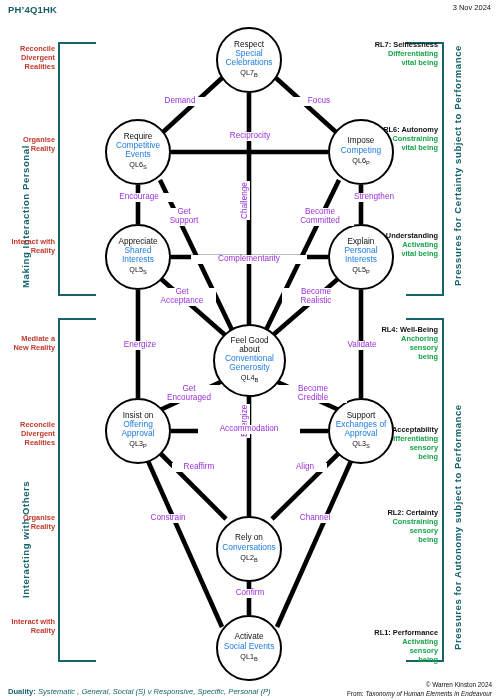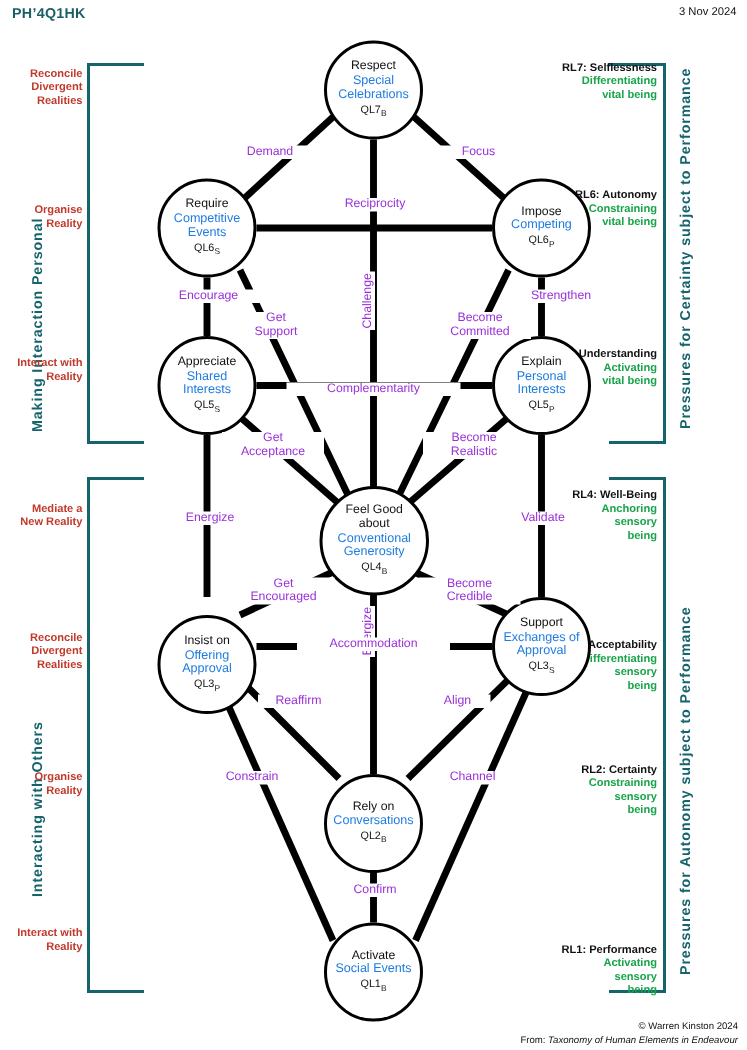--- a/index.html
+++ b/index.html
@@ -303,21 +303,21 @@
     <div class="n-mid">Personal<br>Interests</div>
     <div class="n-code"><span>QL5</span><sub>P</sub></div>
   </div>
 
   <div class="node" style="left:213px; top:324px; width:73px; height:73px;">
     <div class="n-top">Feel Good<br>about</div>
     <div class="n-mid">Conventional<br>Generosity</div>
     <div class="n-code"><span>QL4</span><sub>B</sub></div>
   </div>
 
-  <div class="node" style="left:105px; top:410px; width:66px; height:66px;">
+  <div class="node" style="left:105px; top:398px; width:66px; height:66px;">
     <div class="n-top">Insist on</div>
     <div class="n-mid">Offering<br>Approval</div>
     <div class="n-code"><span>QL3</span><sub>P</sub></div>
   </div>
 
   <div class="node" style="left:328px; top:398px; width:66px; height:66px;">
     <div class="n-top">Support</div>
     <div class="n-mid">Exchanges of<br>Approval</div>
     <div class="n-code"><span>QL3</span><sub>S</sub></div>
   </div>
@@ -350,18 +350,22 @@
   <div class="elabel" style="left:155px; top:385px; width:66px;">Get<br>Encouraged</div>
   <div class="elabel" style="left:279px; top:385px; width:66px;">Become<br>Credible</div>
   <div class="elabel vert" style="left:241px; top:438px;">Energize</div>
   <div class="elabel" style="left:198px; top:425px; width:100px;">Accommodation</div>
   <div class="elabel" style="left:172px; top:463px; width:52px;">Reaffirm</div>
   <div class="elabel" style="left:283px; top:463px; width:42px;">Align</div>
   <div class="elabel" style="left:136px; top:514px; width:62px;">Constrain</div>
   <div class="elabel" style="left:285px; top:514px; width:58px;">Channel</div>
   <div class="elabel" style="left:224px; top:589px; width:50px;">Confirm</div>
 
+  <div id="duality">
+    <span class="d-key">Duality:</span>
+    <span class="d-val">Systematic , General, Social (S)  v   Responsive, Specific, Personal (P)</span>
+  </div>
   <div id="credit">© Warren Kinston  2024</div>
   <div id="credit-src">
     <span>From: </span><span class="src-ital">Taxonomy of Human Elements in Endeavour</span>
   </div>
 
 </div>
 
 </body></html>

